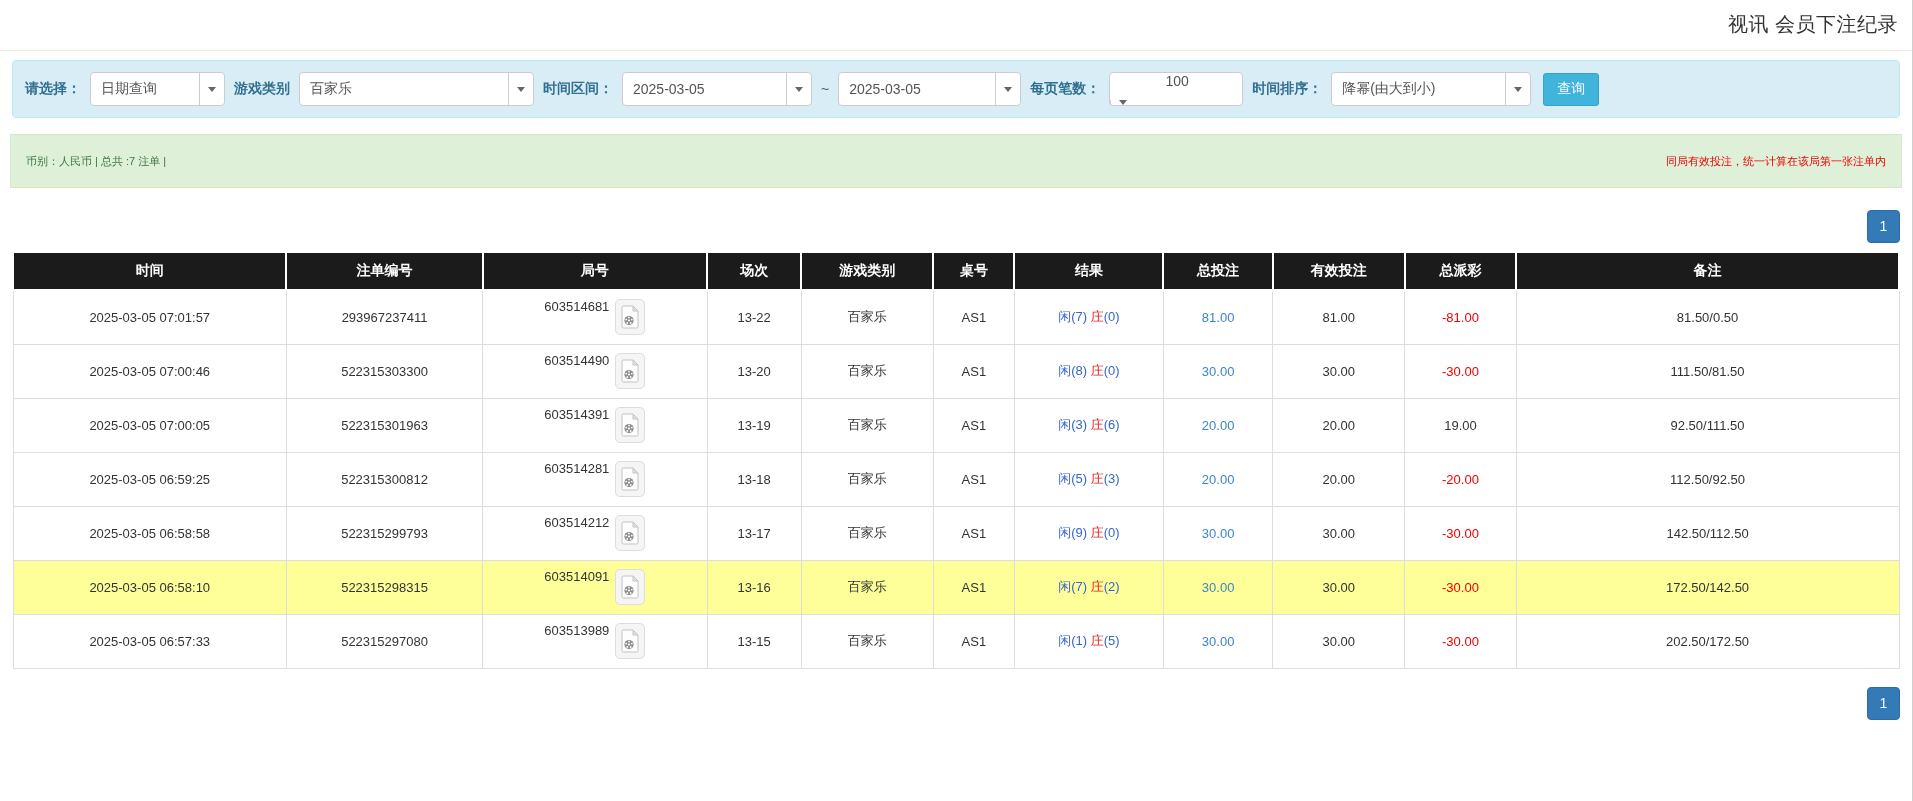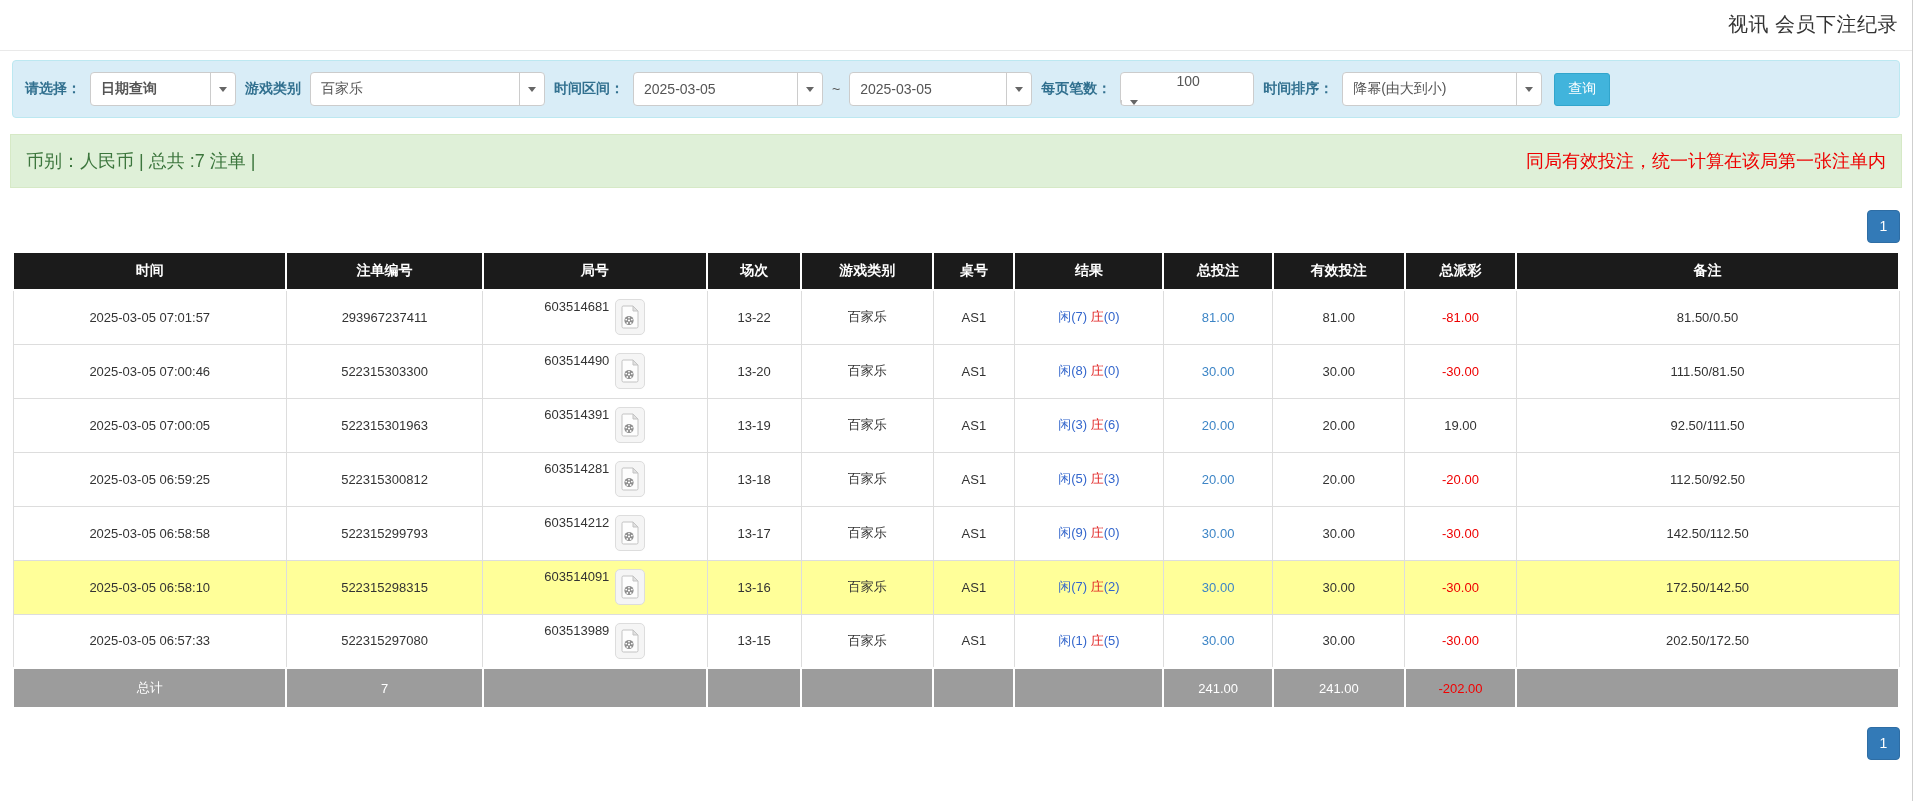--- a/index.html
+++ b/index.html
@@ -17,30 +17,30 @@
     display: flex; align-items: center; gap: 9px; }
   .f-label { font-size: 14px; font-weight: bold; color: #31708f; white-space: nowrap; }
   .sel { height: 34px; background: #fff; border: 1px solid #ccc; border-radius: 4px;
     display: inline-flex; align-items: center; justify-content: space-between;
     font-size: 14px; color: #555; cursor: pointer; }
   .sel .sel-text { padding: 0 8px 0 10px; white-space: nowrap; overflow: hidden; }
   .sel .caret-box { width: 25px; align-self: stretch; border-left: 1px solid #ccc;
     display: flex; align-items: center; justify-content: center; }
   .caret { width: 0; height: 0; border-left: 4px solid transparent;
     border-right: 4px solid transparent; border-top: 5px solid #666; }
-  .w-140 { width: 146px; font-weight: bold; } .w-235 { width: 235px; } .w-190 { width: 190px; }
+  .w-140 { width: 135px; } .w-235 { width: 235px; } .w-190 { width: 190px; }
   .w-183 { width: 183px; } .w-134 { width: 134px; flex-direction: column; } .w-200 { width: 200px; }
   .tilde { font-size: 14px; color: #555; }
   .search-btn { height: 33px; padding: 0 13px; margin-left: 3px; background: #41b4dc;
     border: 1px solid #31a5cc; border-radius: 3px; color: #fff; font-size: 14px; cursor: pointer; text-align: right; }
 
   
   .summary-bar { margin: 16px 10px 0; height: 54px; background: #dff0d8;
     border: 1px solid #d6e9c6; padding: 0 15px; display: flex;
-    align-items: center; justify-content: space-between; font-size: 18px; }
+    align-items: center; justify-content: space-between; font-size: 11px; }
   .summary-left { color: #3c763d; }
   .summary-right { color: #ee0000; }
 
   
   .pager-row { margin: 0 12px; text-align: right; }
   .pager-top { margin-top: 22px; }
   .pager-bottom { margin-top: 18px; }
   .page-btn { display: inline-block; min-width: 33px; height: 33px; line-height: 31px;
     background: #337ab7; border: 1px solid #2e6da4; border-radius: 4px;
     color: #fff; font-size: 14px; text-align: center; cursor: pointer; }
@@ -354,32 +354,19 @@
           <td>百家乐</td>
           <td>AS1</td>
           <td><span class="res-blue">闲(1)</span> <span class="res-red">庄</span><span class="res-blue">(5)</span></td>
           <td class="amt-blue">30.00</td>
           <td>30.00</td>
           <td class="neg">-30.00</td>
           <td>202.50/172.50</td>
         </tr>
       </tbody>
     <tfoot id="tfoot">
-        <tr>
-          <td>总计</td>
-          <td>7</td>
-          <td></td>
-          <td></td>
-          <td></td>
-          <td></td>
-          <td></td>
-          <td>241.00</td>
-          <td>241.00</td>
-          <td class="neg">-202.00</td>
-          <td></td>
-        </tr>
       </tfoot>
   </table>
 </div>
 
 <div class="pager-row pager-bottom">
   <span class="page-btn">1</span>
 </div>
 
 </body></html>

